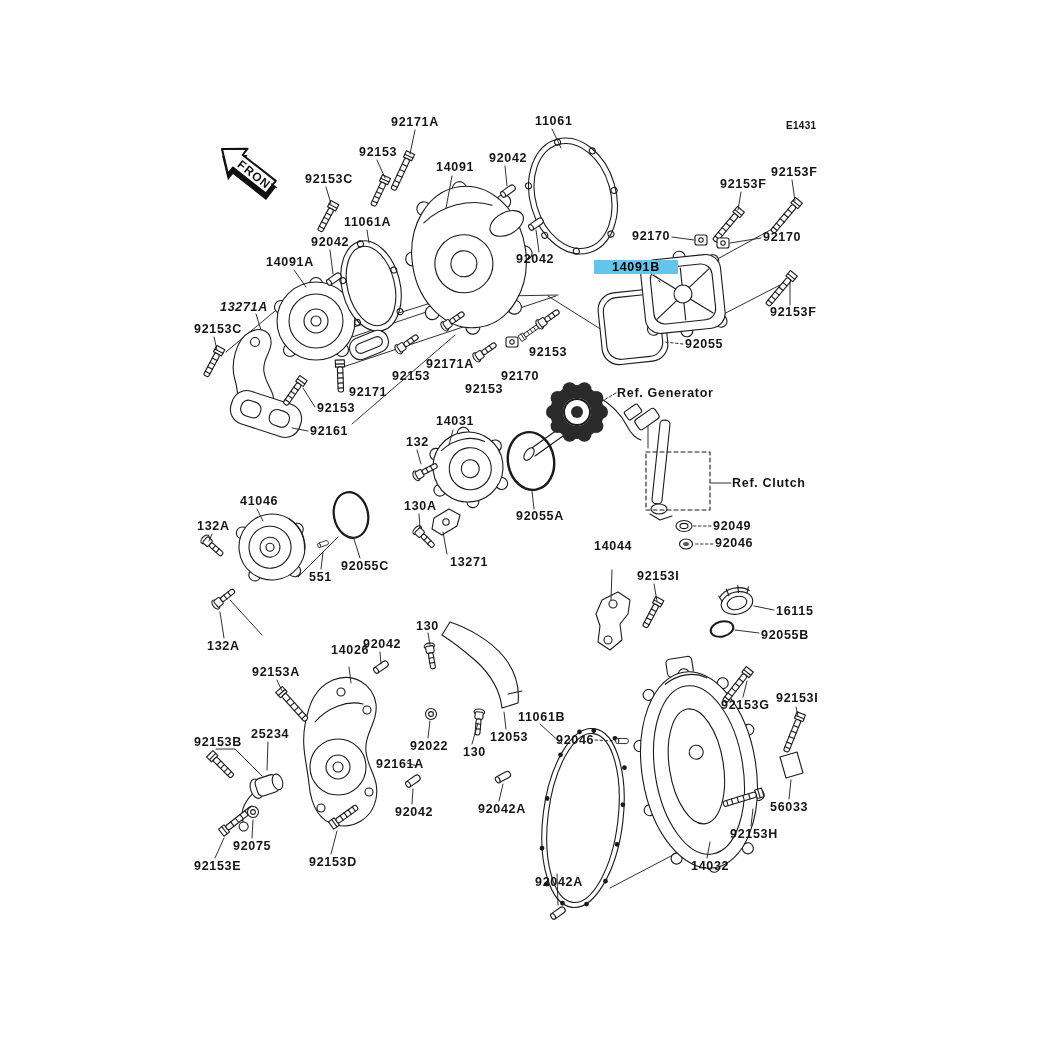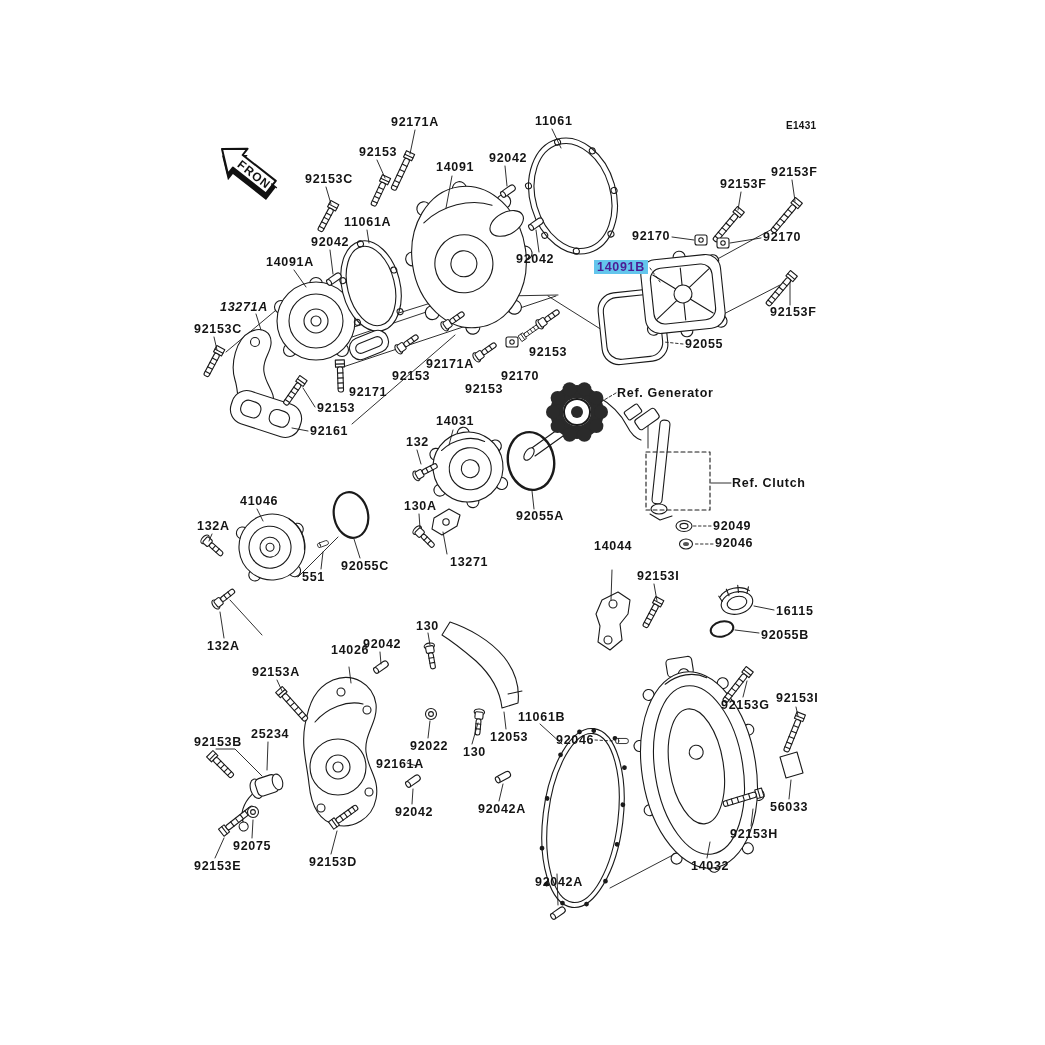--- a/index.html
+++ b/index.html
@@ -3,21 +3,21 @@
 <meta charset="utf-8">
 <style>
   html,body{margin:0;padding:0}
   body{width:1045px;height:1045px;position:relative;background:#ffffff;
        font-family:"Liberation Sans",sans-serif;overflow:hidden}
   .stage{position:absolute;inset:0}
   svg{position:absolute;left:0;top:0}
   .lbl{position:absolute;font-size:12.5px;font-weight:700;letter-spacing:.7px;
        color:#141414;white-space:nowrap;line-height:13px}
   .lbl.small{font-size:10px;letter-spacing:.3px}
-  .lbl.hl{background:#63c5ec;color:#4c1d95;padding:1px 3px;line-height:12px}
+  .lbl.hl{background:#63c5ec;color:#000000;padding:1px 18px;line-height:12px}
 </style>
 </head>
 <body>
 
 <div class="stage">
 
 <svg width="1045" height="1045" viewBox="0 0 1045 1045">
   <defs>
     <g id="bolt">
       <path d="M-6,-4.5 l7,0 0,9 -7,0 z" fill="#fff"></path>
@@ -454,21 +454,21 @@
       <div class="lbl" style="left: 436px; top: 415px;">14031</div>
       <div class="lbl" style="left: 406px; top: 436px;">132</div>
       <div class="lbl" style="left: 516px; top: 510px;">92055A</div>
       <div class="lbl" style="left: 732px; top: 477px;">Ref. Clutch</div>
       <div class="lbl" style="left: 240px; top: 495px;">41046</div>
       <div class="lbl" style="left: 197px; top: 520px;">132A</div>
       <div class="lbl" style="left: 404px; top: 500px;">130A</div>
       <div class="lbl" style="left: 713px; top: 520px;">92049</div>
       <div class="lbl" style="left: 715px; top: 537px;">92046</div>
       <div class="lbl" style="left: 341px; top: 560px;">92055C</div>
-      <div class="lbl" style="left: 302px; top: 571px;">551</div>
+      <div class="lbl" style="left: 309px; top: 571px;">551</div>
       <div class="lbl" style="left: 450px; top: 556px;">13271</div>
       <div class="lbl" style="left: 594px; top: 540px;">14044</div>
       <div class="lbl" style="left: 637px; top: 570px;">92153I</div>
       <div class="lbl" style="left: 776px; top: 605px;">16115</div>
       <div class="lbl" style="left: 761px; top: 629px;">92055B</div>
       <div class="lbl" style="left: 207px; top: 640px;">132A</div>
       <div class="lbl" style="left: 416px; top: 620px;">130</div>
       <div class="lbl" style="left: 363px; top: 638px;">92042</div>
       <div class="lbl" style="left: 331px; top: 644px;">14026</div>
       <div class="lbl" style="left: 252px; top: 666px;">92153A</div>

